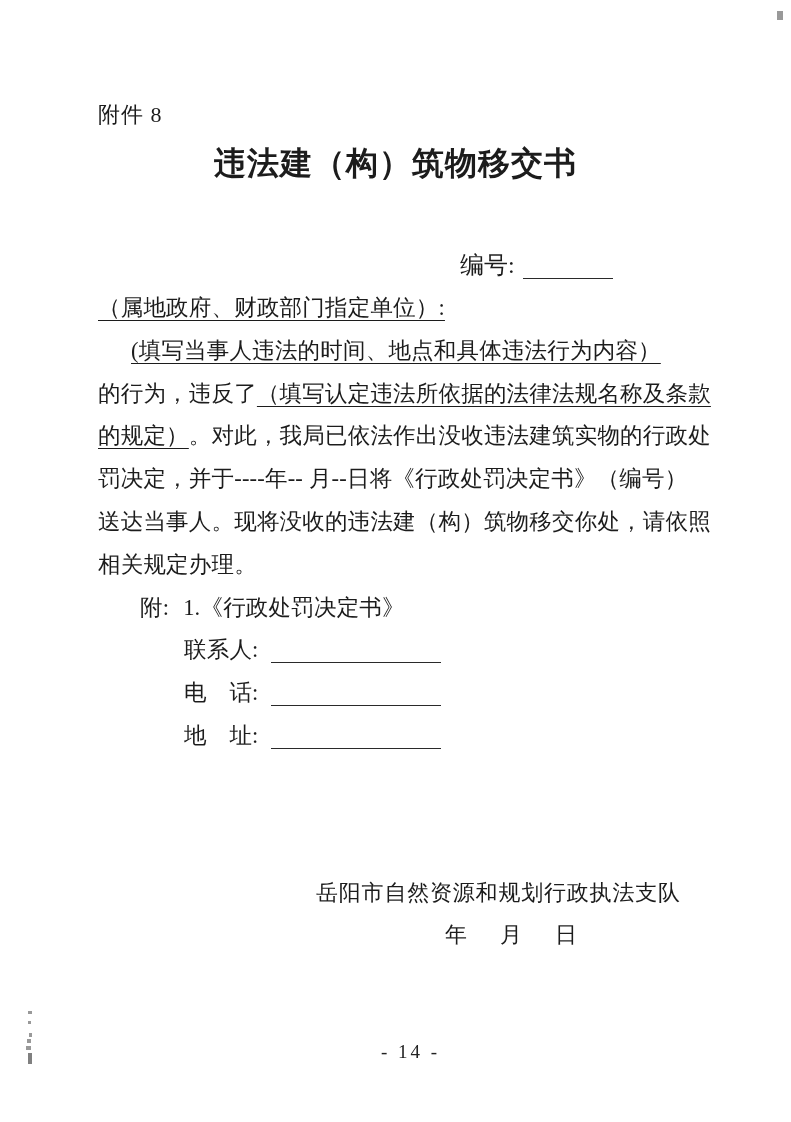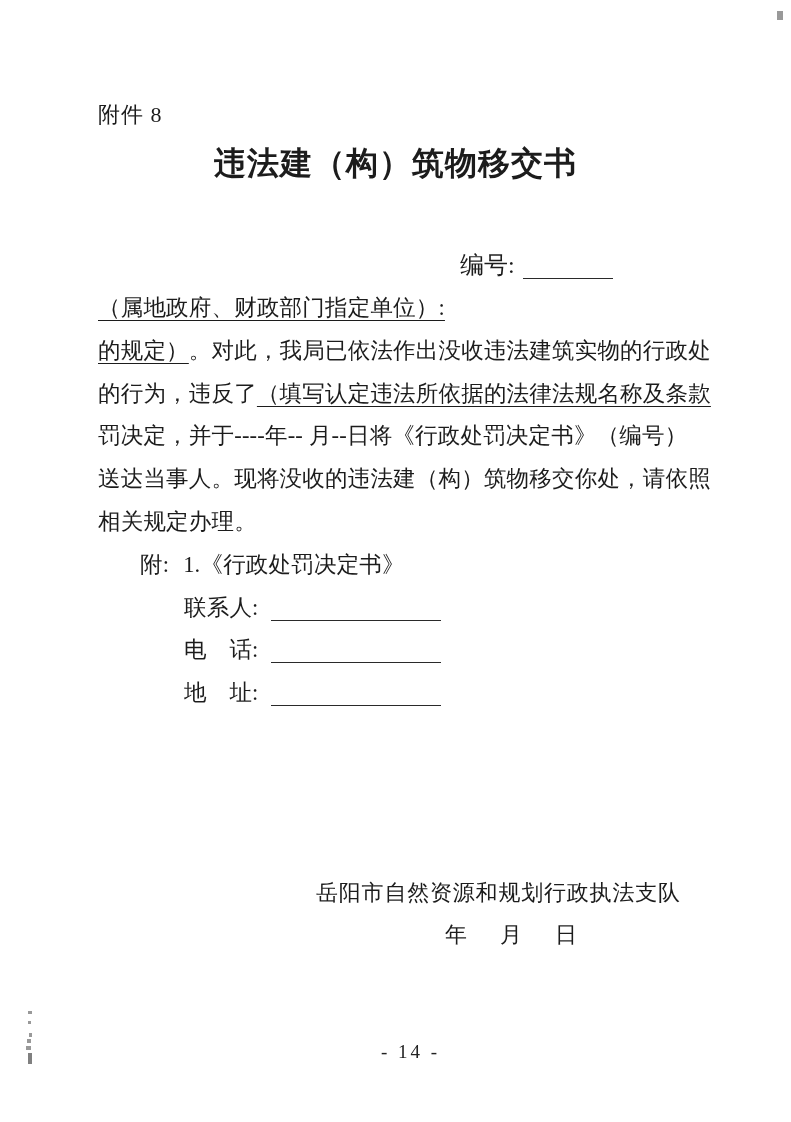--- a/index.html
+++ b/index.html
@@ -138,27 +138,30 @@
   <div class="number-line">
     <span>编号:</span><span class="blank blank-number"></span>
   </div>
 
   <div class="body-text">
 
     <div class="line">
       <span class="u">（属地政府、财政部门指定单位）:</span>
     </div>
 
+    <div class="line indent-hint">
+      <span class="u">(填写当事人违法的时间、地点和具体违法行为内容）</span>
+    </div>
+
+    <div class="line">
+      <span>的行为，违反了</span><span class="u">（填写认定违法所依据的法律法规名称及条款</span>
+    </div>
 
     <div class="line">
       <span class="u">的规定）</span><span>。对此，我局已依法作出没收违法建筑实物的行政处</span>
-    </div>
-
-    <div class="line">
-      <span>的行为，违反了</span><span class="u">（填写认定违法所依据的法律法规名称及条款</span>
     </div>
 
     <div class="line">
       <span>罚决定，并于----年-- 月--日将《行政处罚决定书》（编号）</span>
     </div>
 
     <div class="line">
       <span>送达当事人。现将没收的违法建（构）筑物移交你处，请依照</span>
     </div>
 

